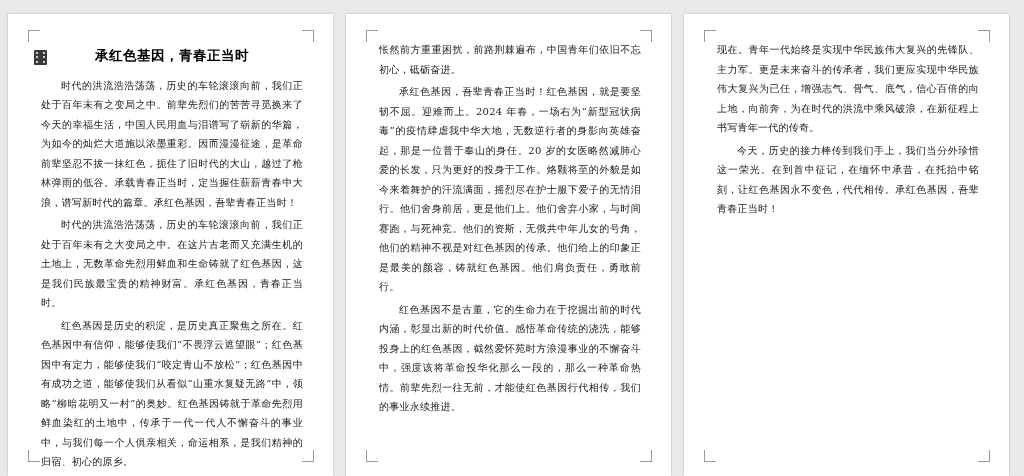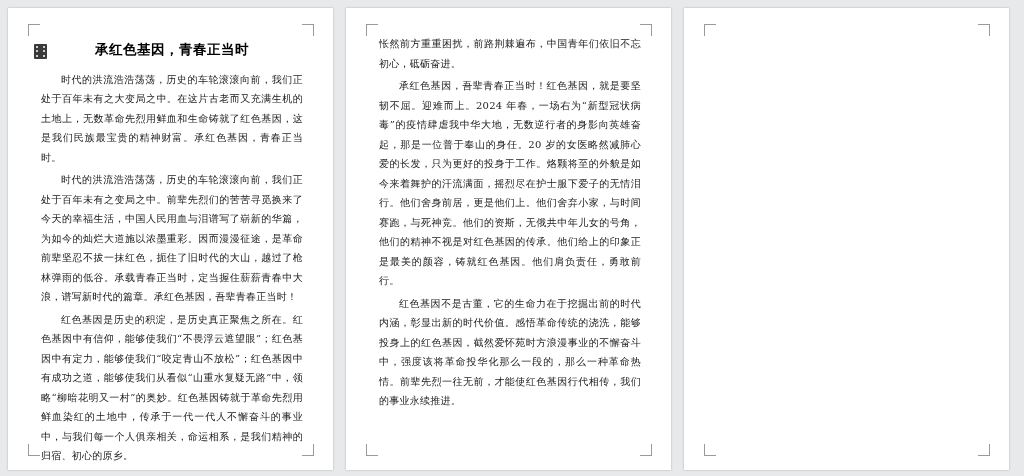--- a/index.html
+++ b/index.html
@@ -7,21 +7,21 @@
     padding: 0;
     background: #e8e9ea;
     width: 1024px;
     height: 476px;
     overflow: hidden;
     font-family: "DejaVu Sans", "Liberation Sans", sans-serif;
   }
   #pages {
     display: flex;
     flex-direction: row;
-    align-items: flex-start;
+    align-items: flex-end;
     gap: 13px;
     padding: 8px 8px 0 8px;
     box-sizing: border-box;
     height: 476px;
   }
   .page {
     position: relative;
     width: 325px;
     height: 462px;
     background: #ffffff;
@@ -110,35 +110,39 @@
       <div class="grip">
         <i></i>
         <i></i>
         <i></i>
         <i></i>
         <i></i>
         <i></i>
       </div>
       <div class="page-inner">
         <div class="doc-title">承红色基因，青春正当时</div>
+        <p class="body">时代的洪流浩浩荡荡，历史的车轮滚滚向前，我们正处于百年未有之变局之中。前辈先烈们的苦苦寻觅换来了今天的幸福生活，中国人民用血与泪谱写了崭新的华篇，为如今的灿烂大道施以浓墨重彩。因而漫漫征途，是革命前辈坚忍不拔一抹红色，扼住了旧时代的大山，越过了枪林弹雨的低谷。承载青春正当时，定当握住薪薪青春中大浪，谱写新时代的篇章。承红色基因，吾辈青春正当时！</p>
         <p class="body">时代的洪流浩浩荡荡，历史的车轮滚滚向前，我们正处于百年未有之大变局之中。在这片古老而又充满生机的土地上，无数革命先烈用鲜血和生命铸就了红色基因，这是我们民族最宝贵的精神财富。承红色基因，青春正当时。</p>
-        <p class="body">时代的洪流浩浩荡荡，历史的车轮滚滚向前，我们正处于百年未有之变局之中。前辈先烈们的苦苦寻觅换来了今天的幸福生活，中国人民用血与泪谱写了崭新的华篇，为如今的灿烂大道施以浓墨重彩。因而漫漫征途，是革命前辈坚忍不拔一抹红色，扼住了旧时代的大山，越过了枪林弹雨的低谷。承载青春正当时，定当握住薪薪青春中大浪，谱写新时代的篇章。承红色基因，吾辈青春正当时！</p>
         <p class="body">红色基因是历史的积淀，是历史真正聚焦之所在。红色基因中有信仰，能够使我们“不畏浮云遮望眼”；红色基因中有定力，能够使我们“咬定青山不放松”；红色基因中有成功之道，能够使我们从看似“山重水复疑无路”中，领略“柳暗花明又一村”的奥妙。红色基因铸就于革命先烈用鲜血染红的土地中，传承于一代一代人不懈奋斗的事业中，与我们每一个人俱亲相关，命运相系，是我们精神的归宿、初心的原乡。</p>
       </div>
     </div>
     <div class="page">
       <div class="mark tl"></div>
       <div class="mark tr"></div>
       <div class="mark bl"></div>
       <div class="mark br"></div>
       <div class="page-inner">
         <p class="body cont">怅然前方重重困扰，前路荆棘遍布，中国青年们依旧不忘初心，砥砺奋进。</p>
         <p class="body">承红色基因，吾辈青春正当时！红色基因，就是要坚韧不屈。迎难而上。2024 年春，一场右为“新型冠状病毒”的疫情肆虐我中华大地，无数逆行者的身影向英雄奋起，那是一位普于奉山的身任。20 岁的女医略然减肺心爱的长发，只为更好的投身于工作。烙颗将至的外貌是如今来着舞护的汗流满面，摇烈尽在护士服下爱子的无情泪行。他们舍身前居，更是他们上。他们舍弃小家，与时间赛跑，与死神竞。他们的资斯，无俄共中年儿女的号角，他们的精神不视是对红色基因的传承。他们给上的印象正是最美的颜容，铸就红色基因。他们肩负责任，勇敢前行。</p>
         <p class="body">红色基因不是古董，它的生命力在于挖掘出前的时代内涵，彰显出新的时代价值。感悟革命传统的浇洗，能够投身上的红色基因，截然爱怀苑时方浪漫事业的不懈奋斗中，强度该将革命投华化那么一段的，那么一种革命热情。前辈先烈一往无前，才能使红色基因行代相传，我们的事业永续推进。</p>
       </div>
     </div>
     <div class="page">
       <div class="mark tl"></div>
       <div class="mark tr"></div>
       <div class="mark bl"></div>
       <div class="mark br"></div>
+      <div class="page-inner">
+        <p class="body cont">现在。青年一代始终是实现中华民族伟大复兴的先锋队、主力军。更是未来奋斗的传承者，我们更应实现中华民族伟大复兴为已任，增强志气、骨气、底气，信心百倍的向上地，向前奔，为在时代的洪流中乘风破浪，在新征程上书写青年一代的传奇。</p>
+        <p class="body">今天，历史的接力棒传到我们手上，我们当分外珍惜这一荣光。在到首中征记，在缅怀中承昔，在托抬中铭刻，让红色基因永不变色，代代相传。承红色基因，吾辈青春正当时！</p>
+      </div>
     </div>
   </div>
 
 </body></html>

